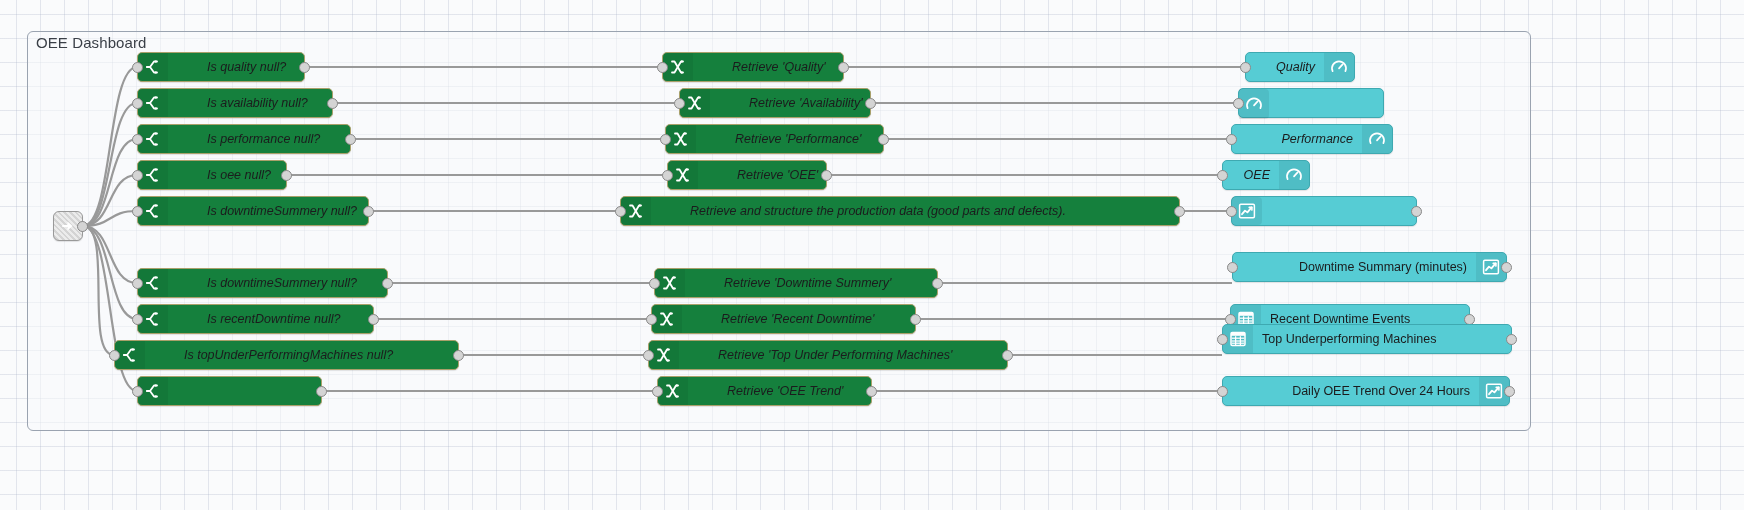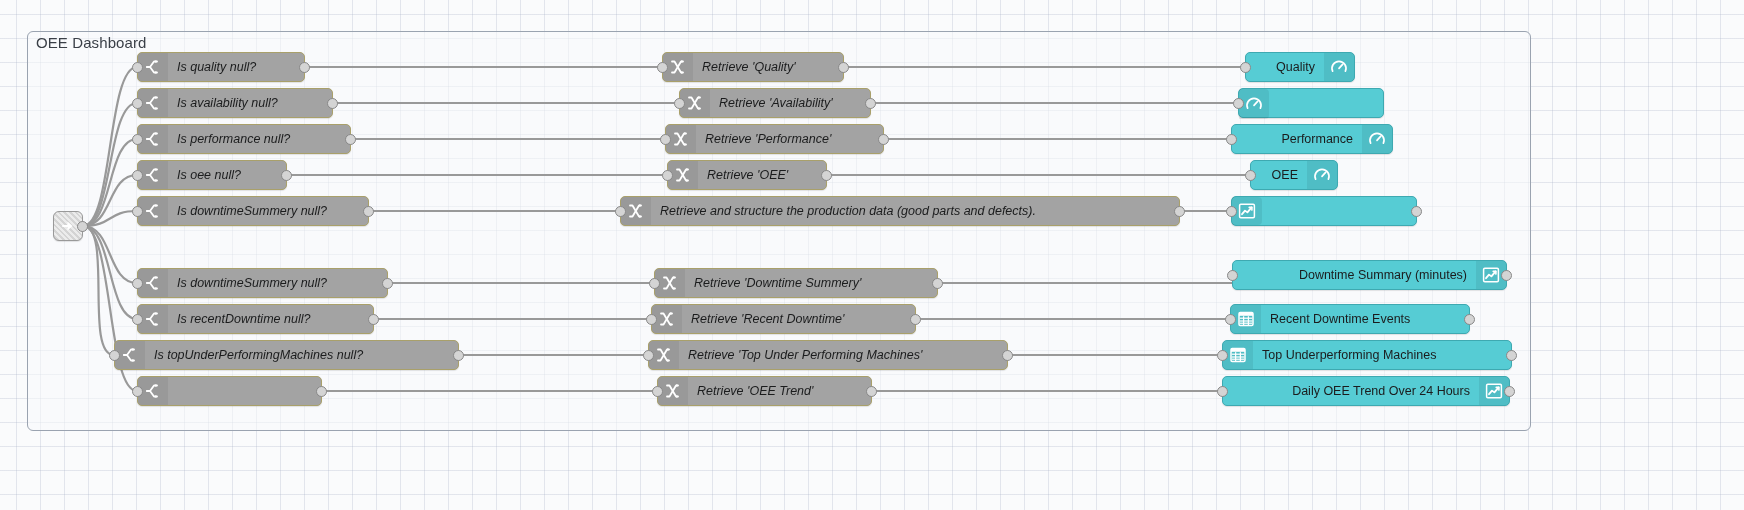--- a/index.html
+++ b/index.html
@@ -51,28 +51,28 @@
   .node .badge.right{border-radius:0 4px 4px 0;}
   .node .lbl{
     flex:1 1 auto;
     display:flex;align-items:center;
     font-size:12.5px;
     color:#1b1c1d;
     white-space:nowrap;
     overflow:hidden;
   }
   
-  .node.yellow{background:#a3a3a3;border-color:#a9a06a;}
+  .node.yellow{background:#15803d;border-color:#a9a06a;gap:30px;}
   .node.yellow .badge{background:rgba(0,0,0,.06);}
   .node.yellow .lbl{font-style:italic;padding-left:9px;}
   
   .node.teal{background:#56ccd4;border-color:#3ea9b1;}
   .node.teal .badge{background:rgba(0,0,0,.07);}
   .node.teal .lbl{justify-content:flex-end;padding-right:9px;}
-  .node.teal .lbl.italic{}
+  .node.teal .lbl.italic{font-style:italic;}
   .node.teal .lbl.left{justify-content:flex-start;padding-left:9px;padding-right:0;}
   
   .node.linkin{
     width:30px;height:30px;border-radius:6px;
     background:#d4d4d4;border:1px solid #999;
     display:flex;align-items:center;justify-content:center;
     background-image:
       repeating-linear-gradient(45deg, rgba(255,255,255,.55) 0 2px, rgba(0,0,0,0) 2px 4px);
   }
   
@@ -258,21 +258,21 @@
           <path d="M3 3.5 H5.5 L12 14.5 H14" fill="none" stroke="#ffffff" stroke-width="1.8" stroke-linecap="round" stroke-linejoin="round"></path>
           <path d="M3 14.5 H5.5 L12 3.5 H14" fill="none" stroke="#ffffff" stroke-width="1.8" stroke-linecap="round" stroke-linejoin="round"></path>
           <path d="M12.4 2.1 L14.7 3.5 L12.4 4.9 Z" fill="#ffffff"></path>
           <path d="M12.4 13.1 L14.7 14.5 L12.4 15.9 Z" fill="#ffffff"></path>
         </svg>
       </div>
       <div class="lbl">Retrieve 'OEE'</div>
       <div class="port in"></div>
       <div class="port out"></div>
     </div>
-    <div class="node teal" style="left: 1250px; top: 160px; width: 88px;">
+    <div class="node teal" style="left: 1222px; top: 160px; width: 88px;">
       <div class="lbl italic">OEE</div>
       <div class="badge right">
         <svg class="ic" width="18" height="18" viewBox="0 0 18 18">
           <path d="M2.6 13.2 A7 7 0 1 1 15.4 13.2" fill="none" stroke="#ffffff" stroke-width="1.7" stroke-linecap="round"></path>
           <line x1="9" y1="10.4" x2="12.6" y2="6.4" stroke="#ffffff" stroke-width="1.7" stroke-linecap="round"></line>
         </svg>
       </div>
       <div class="port in"></div>
     </div>
     <div class="node yellow" style="left: 137px; top: 196px; width: 232px;">
@@ -331,21 +331,21 @@
           <path d="M3 3.5 H5.5 L12 14.5 H14" fill="none" stroke="#ffffff" stroke-width="1.8" stroke-linecap="round" stroke-linejoin="round"></path>
           <path d="M3 14.5 H5.5 L12 3.5 H14" fill="none" stroke="#ffffff" stroke-width="1.8" stroke-linecap="round" stroke-linejoin="round"></path>
           <path d="M12.4 2.1 L14.7 3.5 L12.4 4.9 Z" fill="#ffffff"></path>
           <path d="M12.4 13.1 L14.7 14.5 L12.4 15.9 Z" fill="#ffffff"></path>
         </svg>
       </div>
       <div class="lbl">Retrieve 'Downtime Summery'</div>
       <div class="port in"></div>
       <div class="port out"></div>
     </div>
-    <div class="node teal" style="left: 1232px; top: 260px; width: 275px;">
+    <div class="node teal" style="left: 1232px; top: 252px; width: 275px;">
       <div class="lbl">Downtime Summary (minutes)</div>
       <div class="badge right">
         <svg class="ic" width="18" height="18" viewBox="0 0 18 18">
           <rect x="1.6" y="2.2" width="14.8" height="13.6" rx="1.2" fill="none" stroke="#ffffff" stroke-width="1.5"></rect>
           <polyline points="4,12.2 7,8.6 9.4,10.4 13.6,5.4" fill="none" stroke="#ffffff" stroke-width="1.8" stroke-linecap="round" stroke-linejoin="round"></polyline>
           <path d="M11.2 5.4 H13.9 V8.1" fill="none" stroke="#ffffff" stroke-width="1.6" stroke-linecap="round" stroke-linejoin="round"></path>
         </svg>
       </div>
       <div class="port in"></div>
       <div class="port out"></div>
@@ -411,21 +411,21 @@
           <path d="M3 3.5 H5.5 L12 14.5 H14" fill="none" stroke="#ffffff" stroke-width="1.8" stroke-linecap="round" stroke-linejoin="round"></path>
           <path d="M3 14.5 H5.5 L12 3.5 H14" fill="none" stroke="#ffffff" stroke-width="1.8" stroke-linecap="round" stroke-linejoin="round"></path>
           <path d="M12.4 2.1 L14.7 3.5 L12.4 4.9 Z" fill="#ffffff"></path>
           <path d="M12.4 13.1 L14.7 14.5 L12.4 15.9 Z" fill="#ffffff"></path>
         </svg>
       </div>
       <div class="lbl">Retrieve 'Top Under Performing Machines'</div>
       <div class="port in"></div>
       <div class="port out"></div>
     </div>
-    <div class="node teal" style="left: 1222px; top: 340px; width: 290px;">
+    <div class="node teal" style="left: 1222px; top: 324px; width: 290px;">
       <div class="badge">
         <svg class="ic" width="18" height="18" viewBox="0 0 18 18">
           <rect x="2" y="2.6" width="14" height="12.8" rx="1.2" fill="none" stroke="#ffffff" stroke-width="1.5"></rect>
           <rect x="2" y="2.6" width="14" height="3.2" fill="#ffffff"></rect>
           <line x1="2.8" y1="8.2" x2="15.2" y2="8.2" stroke="#ffffff" stroke-width="1.25"></line>
           <line x1="2.8" y1="11" x2="15.2" y2="11" stroke="#ffffff" stroke-width="1.25"></line>
           <line x1="2.8" y1="13.2" x2="15.2" y2="13.2" stroke="#ffffff" stroke-width="1.25"></line>
           <line x1="6.6" y1="6.2" x2="6.6" y2="15.0" stroke="#ffffff" stroke-width="1.25"></line>
           <line x1="11.4" y1="6.2" x2="11.4" y2="15.0" stroke="#ffffff" stroke-width="1.25"></line>
         </svg>

